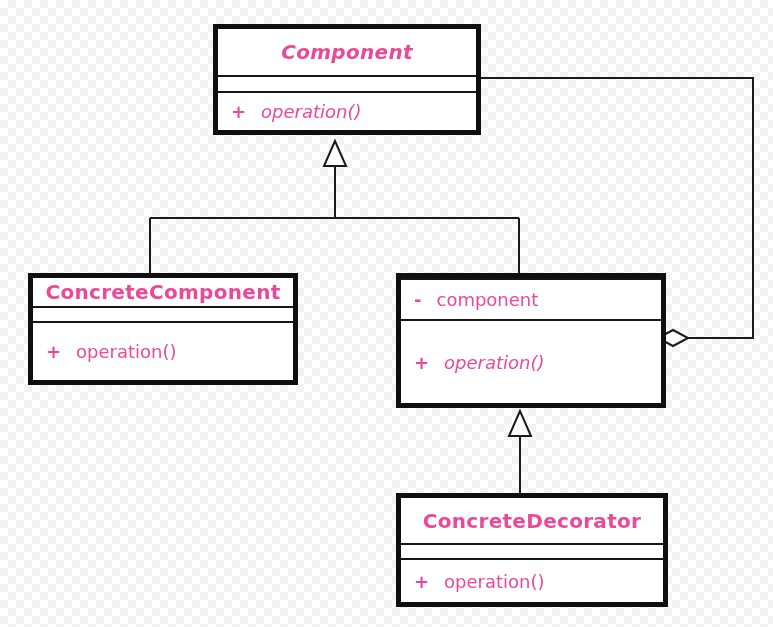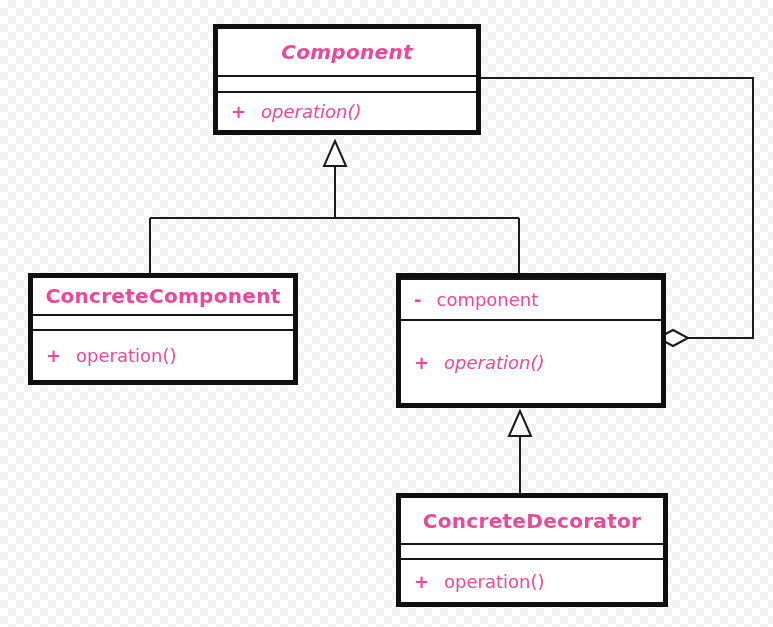--- a/index.html
+++ b/index.html
@@ -55,21 +55,21 @@
   }
   .member-row .vis { font-weight: bold; }
   .member-row .sig.abstract { font-style: italic; }
 
   
   #box-component         { left: 200px; top: 24px;  width: 268px; height: 111px; }
   #box-component .sec-title   { height: 46px; }
   #box-component .sec-attrs   { height: 18px; }
 
   #box-concretecomponent { left: 15px;  top: 273px; width: 270px; height: 112px; }
-  #box-concretecomponent .sec-title { height: 36px; }
+  #box-concretecomponent .sec-title { height: 28px; }
   #box-concretecomponent .sec-attrs { height: 17px; }
 
   #box-decorator         { left: 383px; top: 273px; width: 270px; height: 135px; }
   #box-decorator .sec-title   { height: 43px; }
   #box-decorator .sec-attrs   { height: 43px; }
 
   #box-concretedecorator { left: 383px; top: 493px; width: 272px; height: 114px; }
   #box-concretedecorator .sec-title { height: 45px; }
   #box-concretedecorator .sec-attrs { height: 17px; }
 </style>

